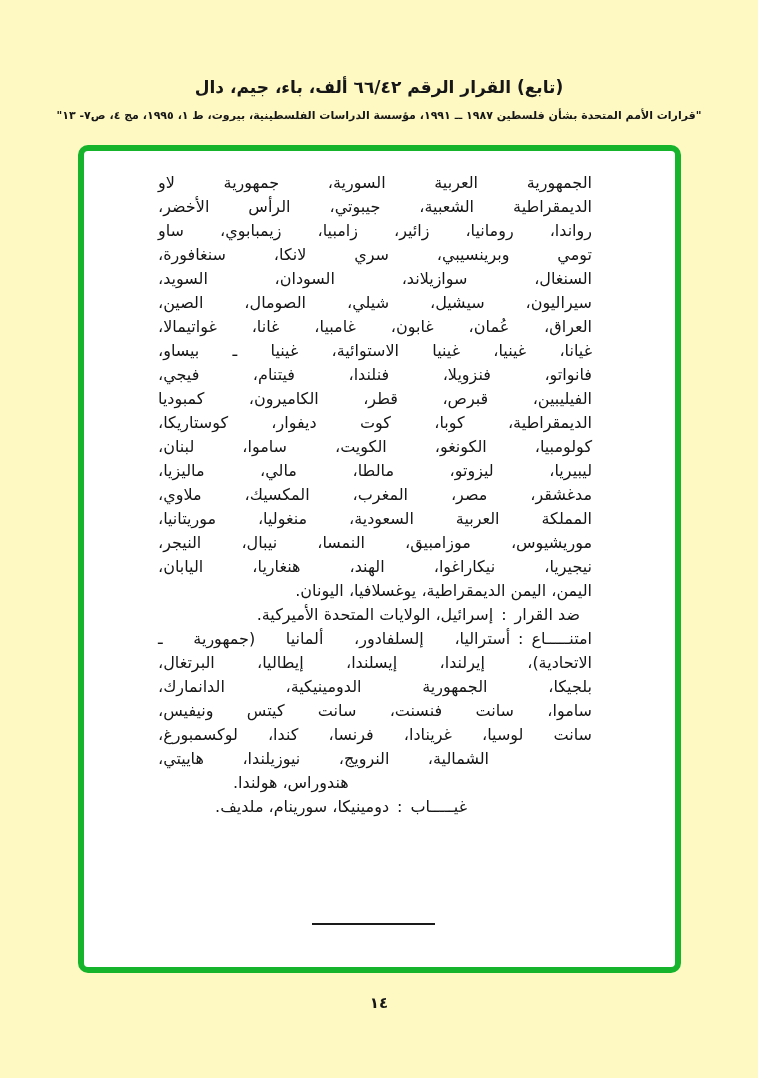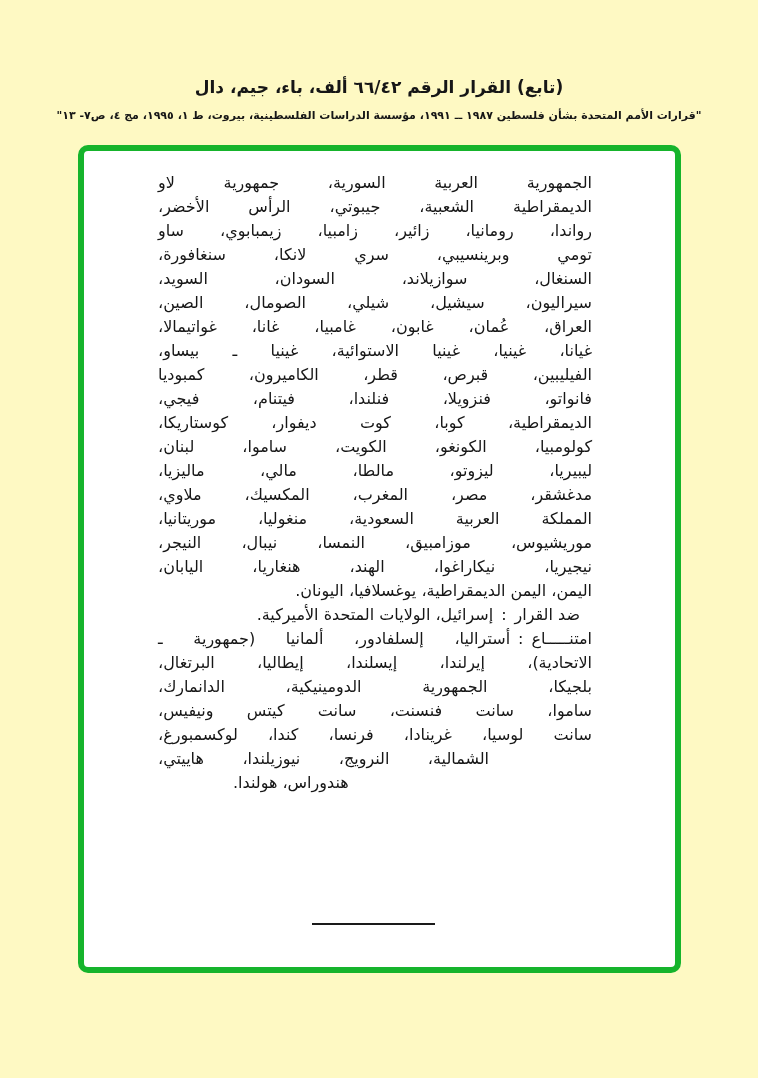--- a/index.html
+++ b/index.html
@@ -59,22 +59,22 @@
 
     <div id="in-favor">
         <div class="jline">الجمهورية العربية السورية، جمهورية لاو</div>
         <div class="jline">الديمقراطية الشعبية، جيبوتي، الرأس الأخضر،</div>
         <div class="jline">رواندا، رومانيا، زائير، زامبيا، زيمبابوي، ساو</div>
         <div class="jline">تومي وبرينسيبي، سري لانكا، سنغافورة،</div>
         <div class="jline">السنغال، سوازيلاند، السودان، السويد،</div>
         <div class="jline">سيراليون، سيشيل، شيلي، الصومال، الصين،</div>
         <div class="jline">العراق، عُمان، غابون، غامبيا، غانا، غواتيمالا،</div>
         <div class="jline">غيانا، غينيا، غينيا الاستوائية، غينيا ـ بيساو،</div>
+        <div class="jline">فانواتو، فنزويلا، فنلندا، فيتنام، فيجي،</div>
         <div class="jline">الفيليبين، قبرص، قطر، الكاميرون، كمبوديا</div>
-        <div class="jline">فانواتو، فنزويلا، فنلندا، فيتنام، فيجي،</div>
         <div class="jline">الديمقراطية، كوبا، كوت ديفوار، كوستاريكا،</div>
         <div class="jline">كولومبيا، الكونغو، الكويت، ساموا، لبنان،</div>
         <div class="jline">ليبيريا، ليزوتو، مالطا، مالي، ماليزيا،</div>
         <div class="jline">مدغشقر، مصر، المغرب، المكسيك، ملاوي،</div>
         <div class="jline">المملكة العربية السعودية، منغوليا، موريتانيا،</div>
         <div class="jline">موريشيوس، موزامبيق، النمسا، نيبال، النيجر،</div>
         <div class="jline">نيجيريا، نيكاراغوا، الهند، هنغاريا، اليابان،</div>
         <div class="jline">اليمن، اليمن الديمقراطية، يوغسلافيا، اليونان.</div>
       </div>
 
@@ -85,19 +85,21 @@
     <div id="abstain-cont">
         <div class="jline">الاتحادية)، إيرلندا، إيسلندا، إيطاليا، البرتغال،</div>
         <div class="jline">بلجيكا، الجمهورية الدومينيكية، الدانمارك،</div>
         <div class="jline">ساموا، سانت فنسنت، سانت كيتس ونيفيس،</div>
         <div class="jline">سانت لوسيا، غرينادا، فرنسا، كندا، لوكسمبورغ،</div>
         <div class="jline indent-r">الشمالية، النرويج، نيوزيلندا، هاييتي،</div>
       </div>
 
     <div class="abstain-last">هندوراس، هولندا.</div>
 
+    <div class="absent-line"><span>غيـــــاب</span><span class="colon">:</span><span>دومينيكا، سورينام، ملديف.</span></div>
 
   </div>
 
   <div class="hrline"></div>
 
+  <div class="pagenum">١٤</div>
 
 </div>
 
 </body></html>

